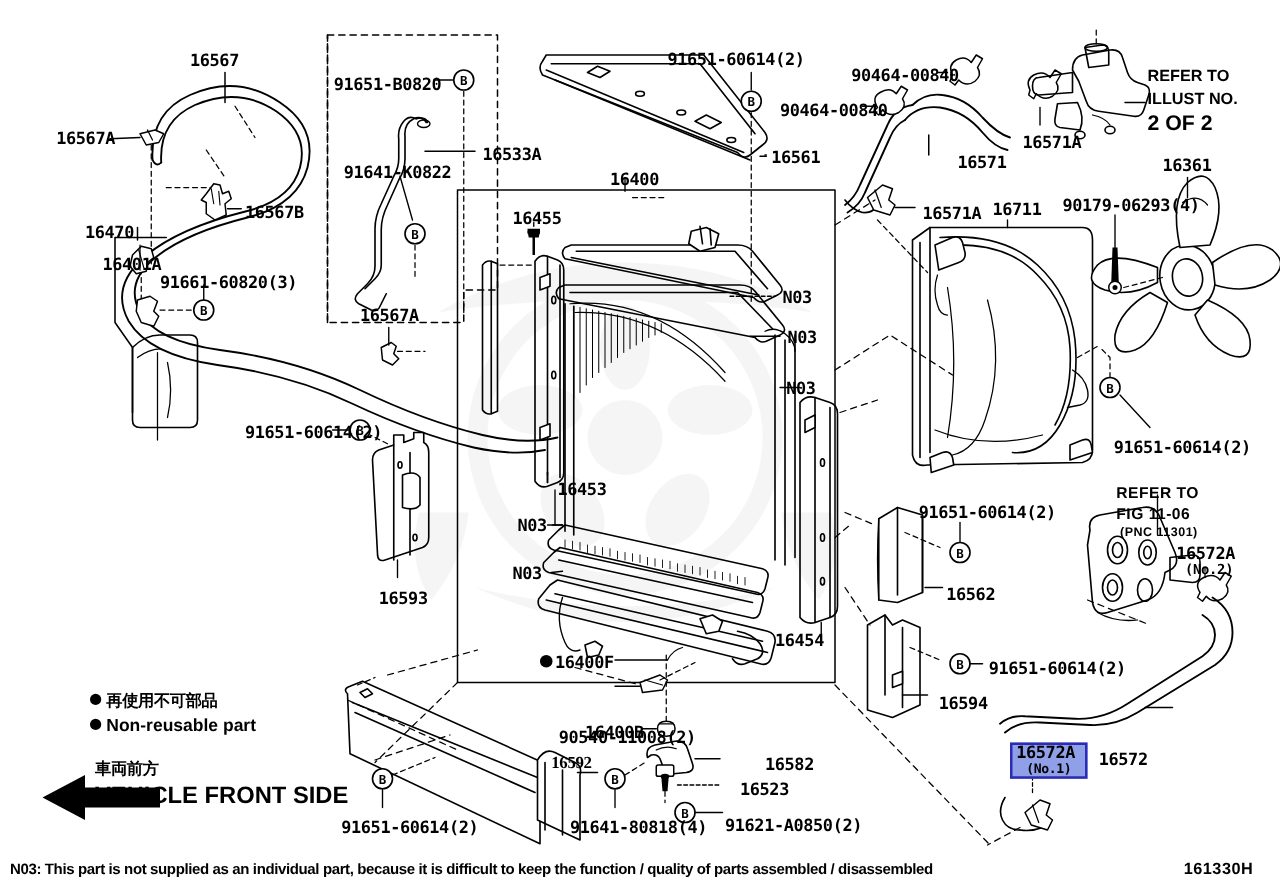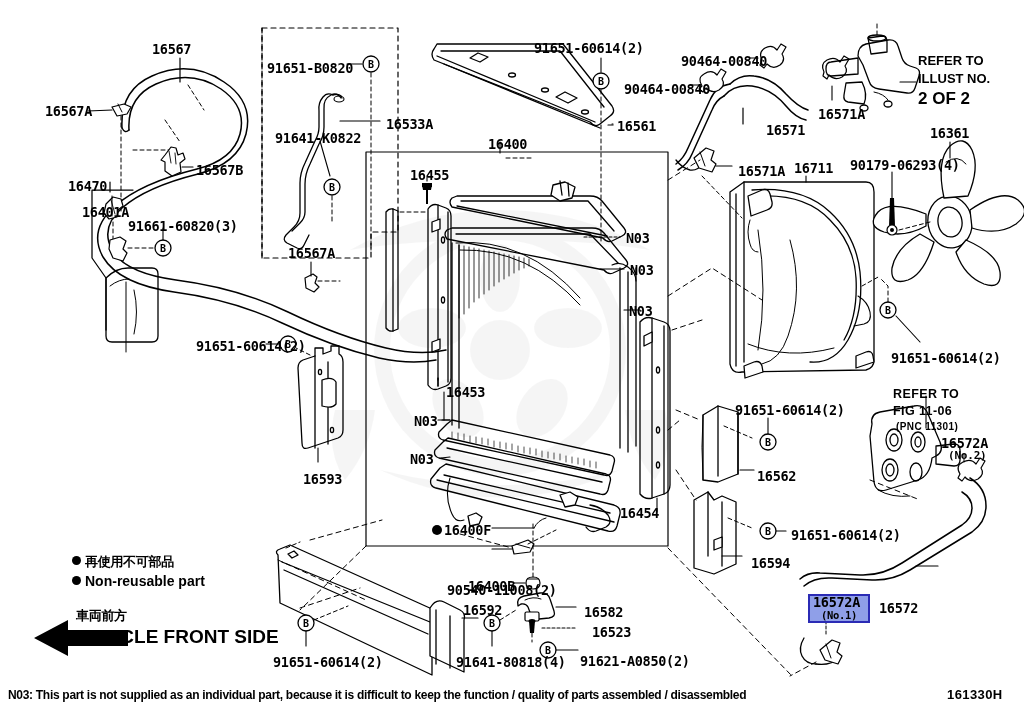--- a/index.html
+++ b/index.html
@@ -543,22 +543,22 @@
       <div class="lbl" style="left: 303px; top: 472px;">16593</div>
       <div class="lbl" style="left: 735px; top: 403px;">91651-60614(2)</div>
       <div class="lbl" style="left: 757px; top: 469px;">16562</div>
       <div class="lbl" style="left: 791px; top: 528px;">91651-60614(2)</div>
       <div class="lbl" style="left: 751px; top: 556px;">16594</div>
       <div class="lbl" style="left: 891px; top: 351px;">91651-60614(2)</div>
       <div class="lbl" style="left: 941px; top: 436px;">16572A</div>
       <div class="lbl" style="left: 879px; top: 565px; margin-top: 36px;">16572</div>
       <div class="lbl" style="left: 468px; top: 548px; margin-top: 31px;">16400B</div>
       <div class="lbl" style="left: 447px; top: 583px;">90540-11008(2)</div>
-      <div class="lbl" style="left: 463px; top: 603px;">16592</div>
-      <div class="lbl" style="left: 584px; top: 605px;">16582</div>
+      <div class="lbl" style="left: 441px; top: 603px; font-family: Liberation Serif, serif;">16592</div>
+      <div class="lbl" style="left: 612px; top: 605px;">16582</div>
       <div class="lbl" style="left: 592px; top: 625px;">16523</div>
       <div class="lbl" style="left: 273px; top: 655px;">91651-60614(2)</div>
       <div class="lbl" style="left: 456px; top: 655px;">91641-80818(4)</div>
       <div class="lbl" style="left: 580px; top: 654px;">91621-A0850(2)</div>
       <div class="lbl" style="left: 432px; top: 523px;"><span class="bullet" style="width: 10px; height: 10px; margin-right: 2px;"></span><span>16400F</span></div>
       <div class="lbl sm" style="left: 948px; top: 450px;">(No.2)</div>
     </div>
 
   <div class="hl" id="highlight-box" style="left:808px;top:594px;width:62px;">
     <div class="t1">16572A</div>

